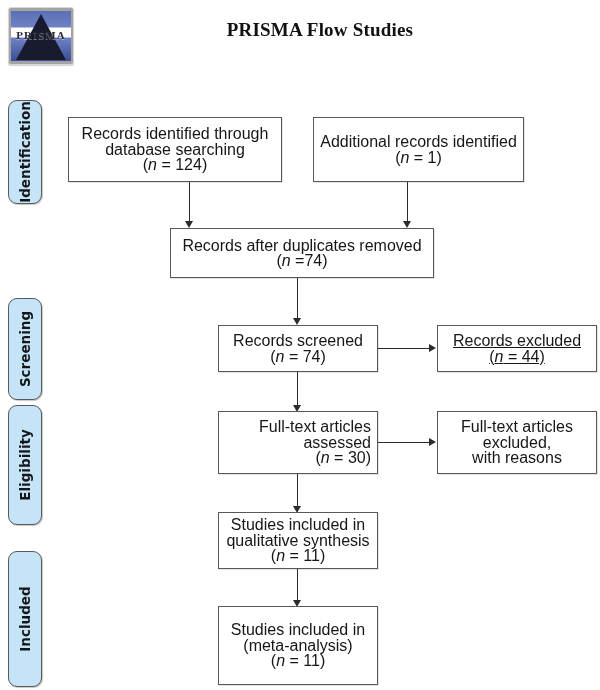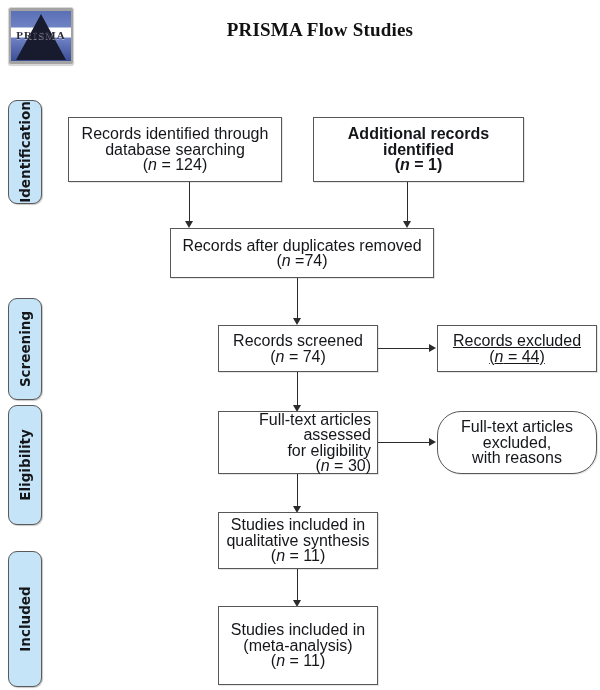--- a/index.html
+++ b/index.html
@@ -84,21 +84,21 @@
   </div>
 
   <div class="box" style="left:68px;top:117px;width:214px;height:65px;">
     <div class="inner">
       <div>Records identified through</div>
       <div>database searching</div>
       <div>(<i>n</i><span> =  124)</span></div>
     </div>
   </div>
 
-  <div class="box" style="left:313px;top:117px;width:211px;height:65px;font-weight:bold;">
+  <div class="box" style="left:313px;top:117px;width:211px;height:65px;">
     <div class="inner">
       <div>Additional records identified</div>
       <div>(<i>n</i><span> = 1)</span></div>
     </div>
   </div>
 
   <div class="vline" style="left:189px;top:182px;height:40px;"></div>
   <div class="arrow-d" style="left:185px;top:221px;"></div>
 
   <div class="vline" style="left:407px;top:182px;height:40px;"></div>
@@ -130,26 +130,25 @@
 
   <div class="hline" style="left:378px;top:348px;width:52px;"></div>
   <div class="arrow-r" style="left:429px;top:344px;"></div>
 
   <div class="vline" style="left:297px;top:372px;height:34px;"></div>
   <div class="arrow-d" style="left:293px;top:405px;"></div>
 
   <div class="box" style="left:218px;top:411px;width:160px;height:63px;text-align:right;">
     <div class="inner">
       <div>Full-text articles assessed</div>
-      <div>for eligibility</div>
       <div>(<i>n</i><span> = 30)</span></div>
     </div>
   </div>
 
-  <div class="box" style="left:437px;top:411px;width:160px;height:63px;border-radius:24px;">
+  <div class="box" style="left:437px;top:411px;width:160px;height:63px;">
     <div class="inner">
       <div>Full-text articles excluded,</div>
       <div>with reasons</div>
     </div>
   </div>
 
   <div class="hline" style="left:378px;top:442px;width:52px;"></div>
   <div class="arrow-r" style="left:429px;top:438px;"></div>
 
   <div class="vline" style="left:297px;top:474px;height:33px;"></div>

